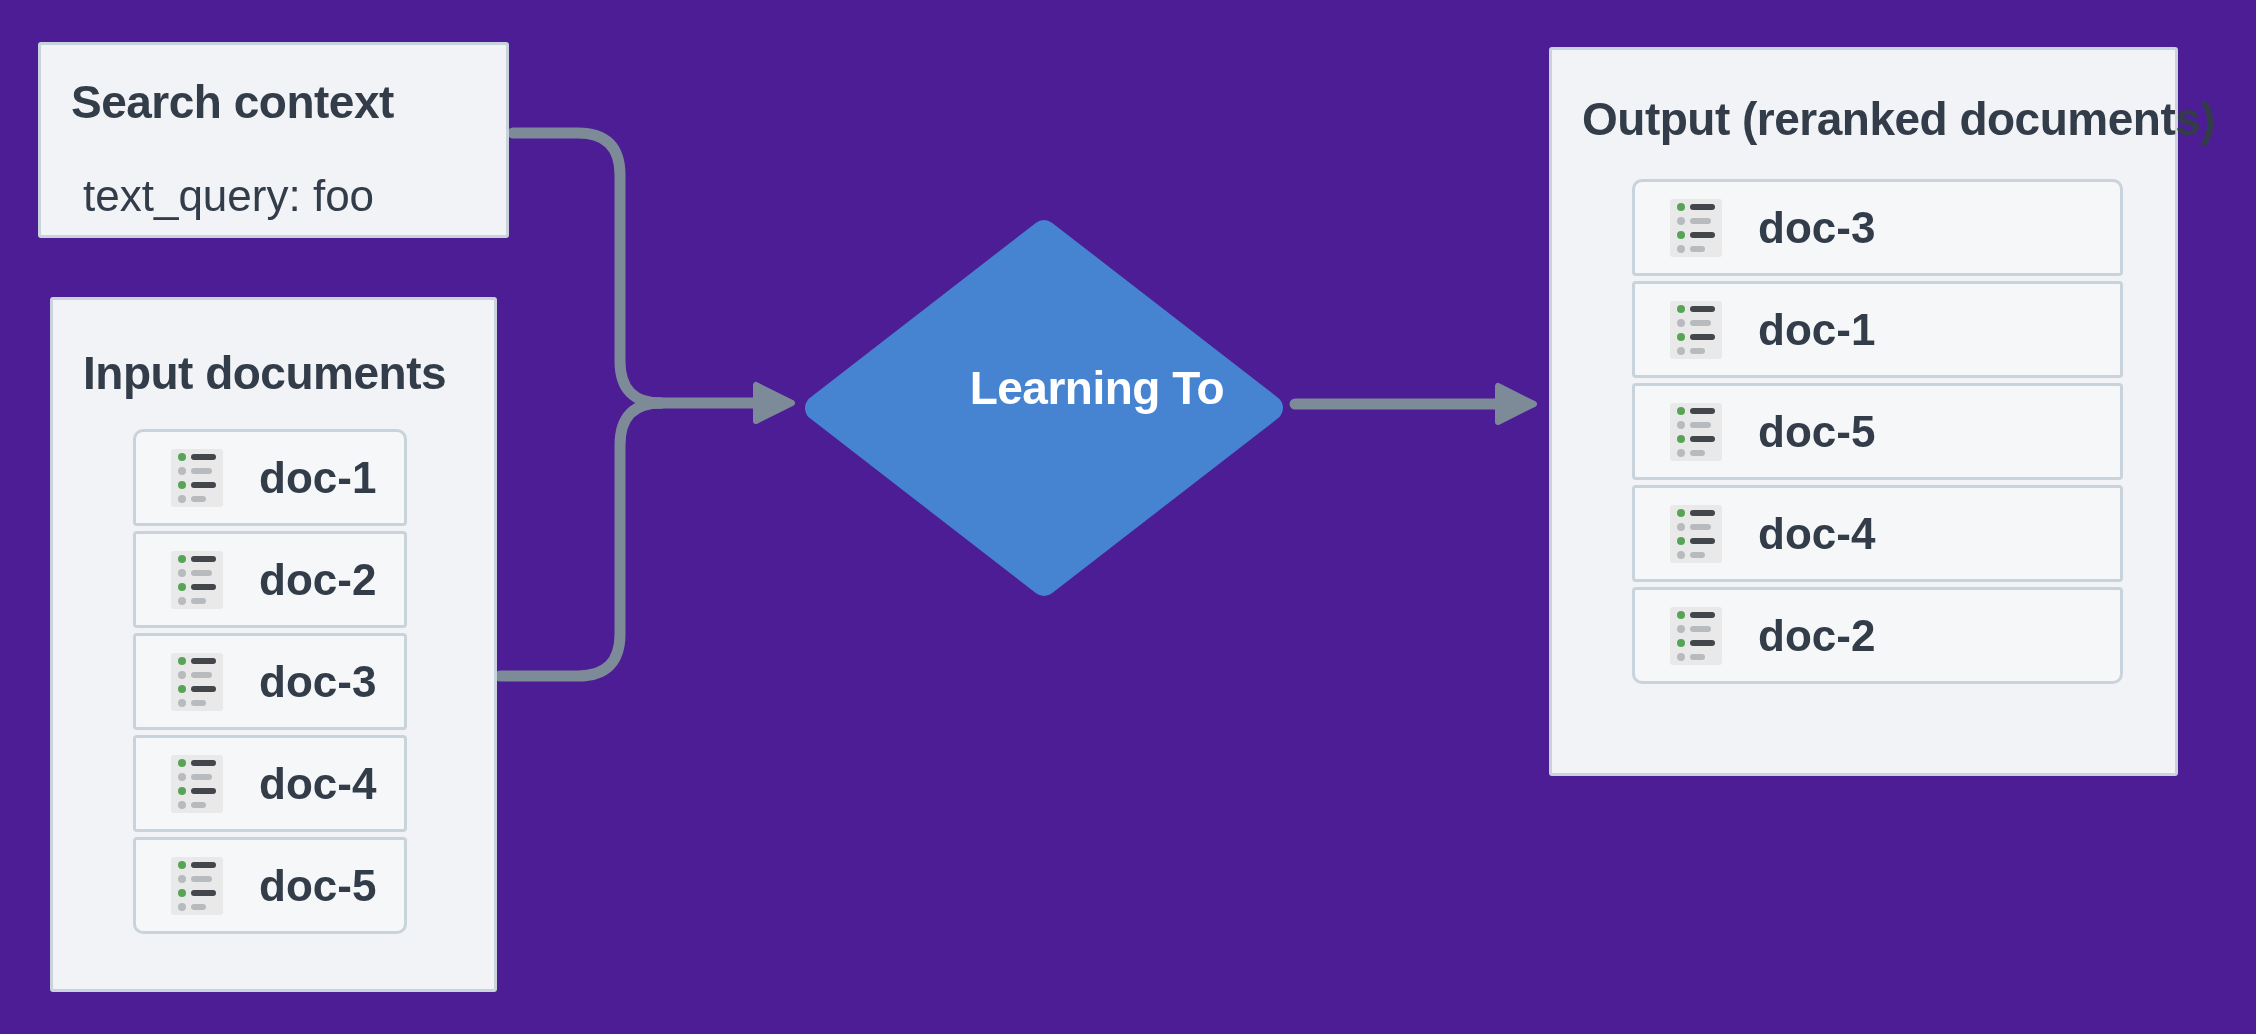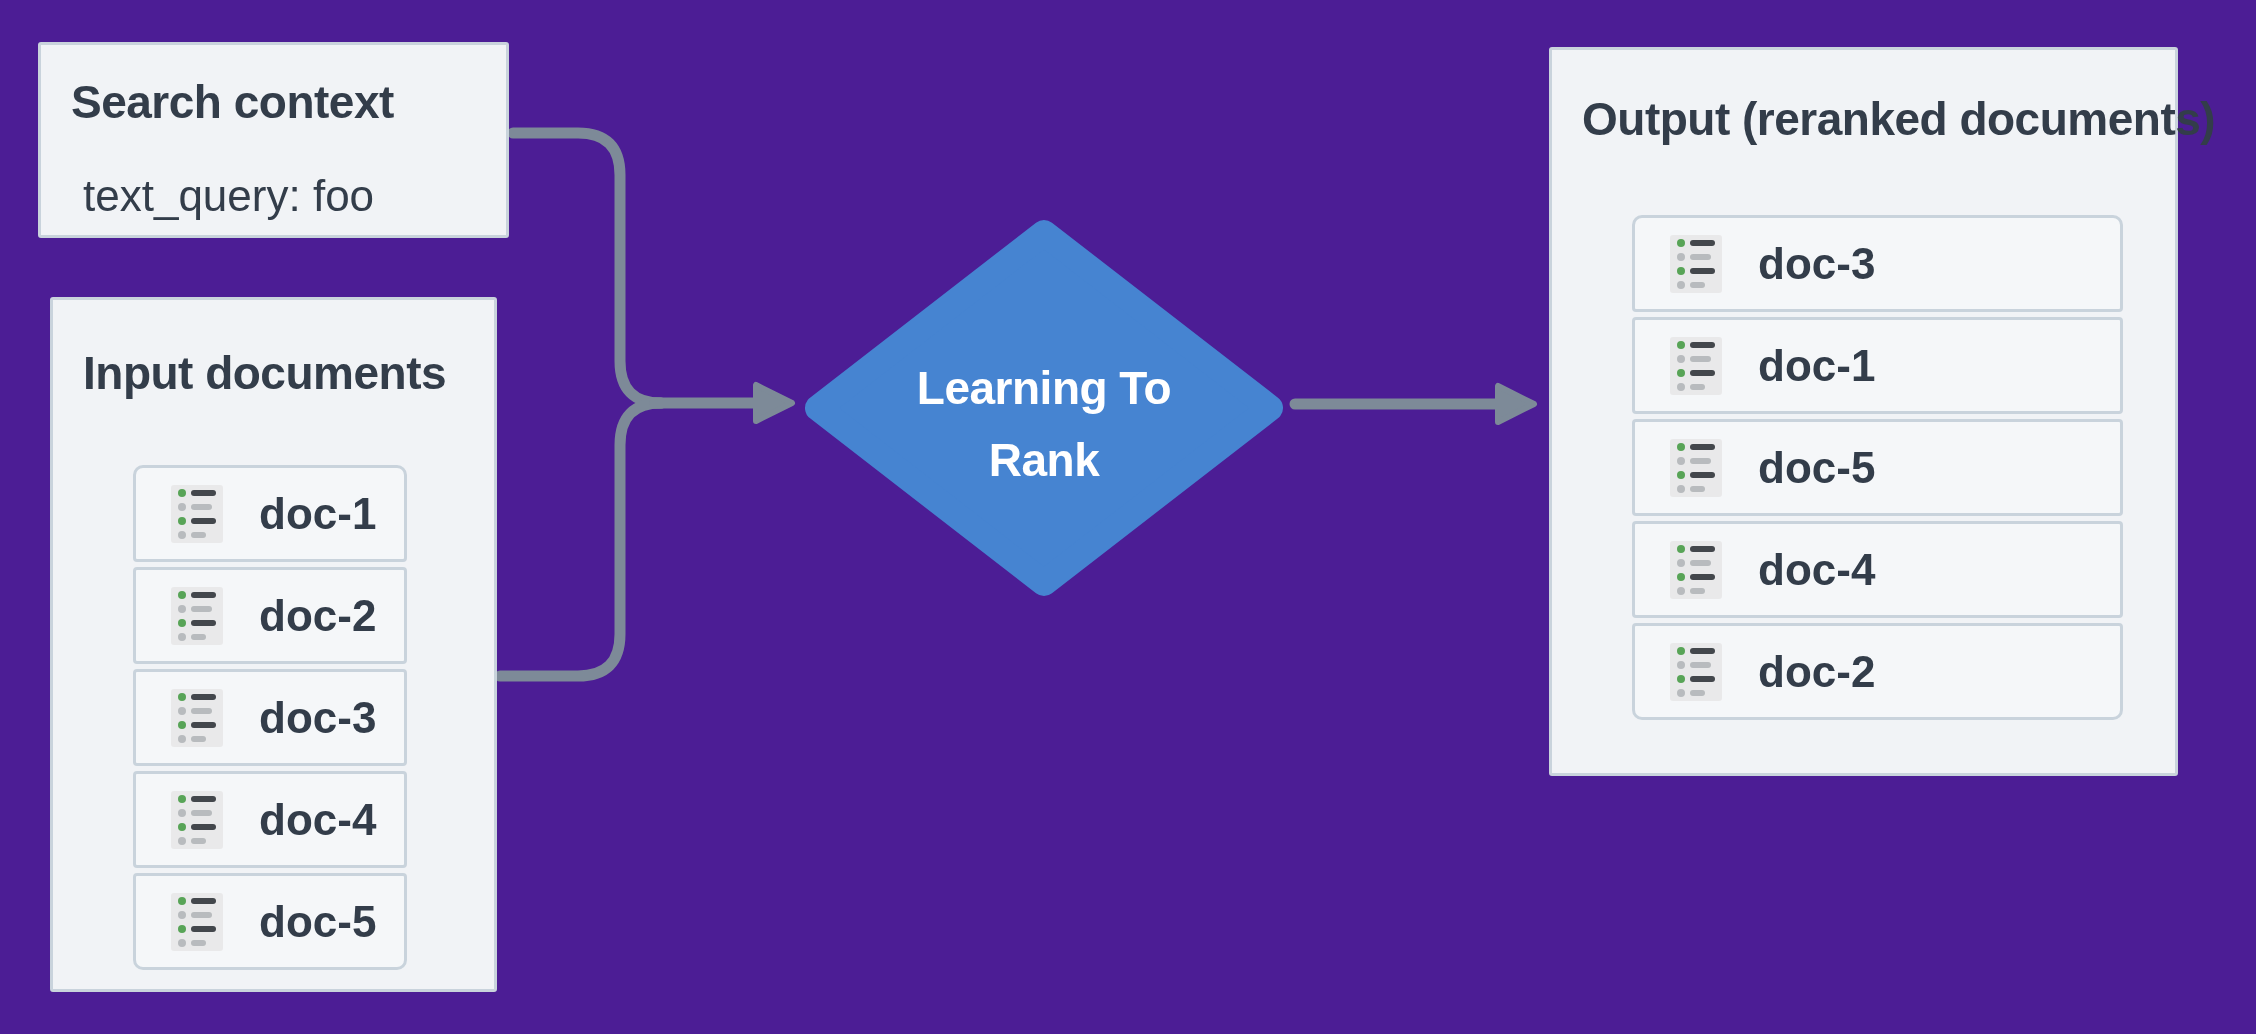--- a/index.html
+++ b/index.html
@@ -27,21 +27,21 @@
     position:absolute; margin:0; font-size:46px; font-weight:bold;
     color:var(--text-dark,#333d4a); letter-spacing:-0.5px; white-space:nowrap;
   }
   .search-panel h2 { left:30px; top:30px; }
   .input-panel  h2 { left:30px; top:46px; }
   .output-panel h2 { left:30px; top:42px; }
   .query-text {
     position:absolute; margin:12px; left:30px; top:114px;
     font-size:44px; font-weight:400; color:var(--text-dark,#333d4a); white-space:nowrap;
   }
-  .doc-list { position:absolute; left:80px; top:129px; display:flex; flex-direction:column; gap:5px;margin-top:36px; }
+  .doc-list { position:absolute; left:80px; top:129px; display:flex; flex-direction:column; gap:5px; }
   .input-panel  .doc-list { width:274px; }
   .output-panel .doc-list { width:491px; }
   .doc-card {
     height:97px; box-sizing:border-box; flex:none;
     background:var(--card-bg,#f5f7f9);
     border:3px solid var(--panel-border,#c9d3dc);
     border-radius:4px;
     display:flex; align-items:center; padding-left:35px; gap:36px;
   }
   .doc-card:first-child { border-radius:10px 10px 4px 4px; }
@@ -57,21 +57,21 @@
   .dot.g  { background:var(--icon-green,#58a457); }
   .dot.gr { background:var(--icon-gray,#b8bbbe); }
   .bar { height:6px; border-radius:3px; }
   .bar.d { background:var(--icon-dark,#43474c); }
   .bar.l { background:var(--icon-gray,#b8bbbe); }
   .bar.long  { width:26px; }
   .bar.mid   { width:21px; }
   .bar.short { width:15px; }
   .diamond-label {
     position:absolute; left:864px; top:352px; width:360px;
-    text-align:center; font-size:46px; font-weight:bold;
+    text-align:right; font-size:46px; font-weight:bold;
     color:var(--diamond-text,#ffffff); line-height:72px; letter-spacing:-0.5px;
   }
 </style>
 </head>
 <body>
 
 <div class="canvas">
 
   <svg class="connector-layer" viewBox="0 0 2256 1034" xmlns="http://www.w3.org/2000/svg" aria-hidden="true">
     <path class="conn" d="M 513 133 H 578 Q 620 133 620 175 V 361 Q 620 403 661 403"></path>
@@ -198,21 +198,20 @@
               <b class="bar l short"></b>
             </span>
     </span>
     <span class="doc-label">doc-5</span>
   </div>
 </div>
   </section>
 
   <div class="diamond-label">
     <div>Learning To</div>
-    <div>Rank</div>
   </div>
 
   <section class="panel output-panel">
     <h2>Output (reranked documents)</h2>
     <div class="doc-list">
   <div class="doc-card">
     <span class="doc-icon">
       <span class="irow">
               <i class="dot g"></i>
               <b class="bar d long"></b>

